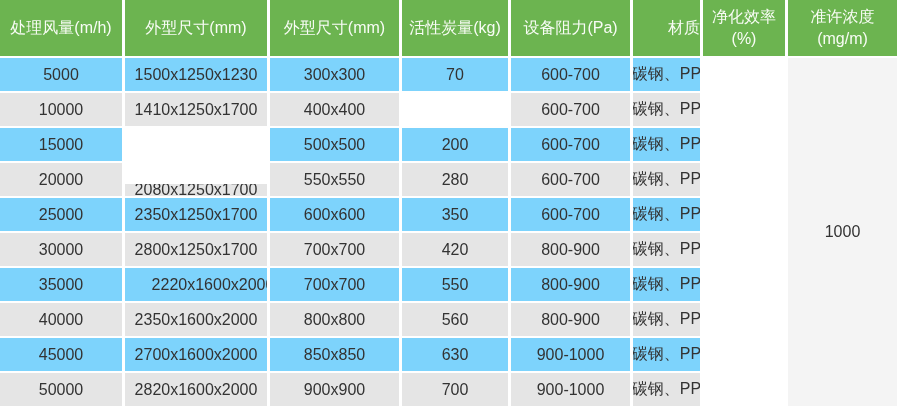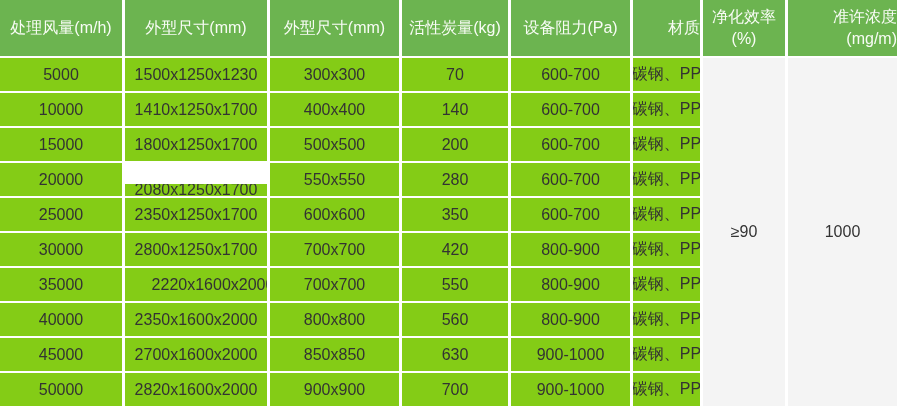--- a/index.html
+++ b/index.html
@@ -28,22 +28,22 @@
     overflow: hidden;
     white-space: nowrap;
   }
   .cell.header {
     background: #6cb450;
     color: #f8fcf5;
     flex-direction: column;
     line-height: 1.35;
     font-size: 16px;
   }
-  .cell.odd  { background: #84cc16; }
-  .cell.even { background: #84cc16; text-align: right; }
+  .cell.odd  { background: #7dd3fc; }
+  .cell.even { background: #e5e5e5; text-align: right; }
   .cell.merged { background: #f4f4f4; }
 </style>
 </head>
 <body>
 
 <div class="spec-table">
     <div class="cell header" style="grid-area: 1 / 1;">
       <span>处理风量(m/h)</span>
     </div>
     <div class="cell header" style="grid-area: 1 / 2;">
@@ -58,38 +58,36 @@
     <div class="cell header" style="grid-area: 1 / 5;">
       <span>设备阻力(Pa)</span>
     </div>
     <div class="cell header" style="grid-area: 1 / 6; align-items: flex-end;">
       <span>材质</span>
     </div>
     <div class="cell header" style="grid-area: 1 / 7;">
       <span>净化效率</span>
       <span>(%)</span>
     </div>
-    <div class="cell header" style="grid-area: 1 / 8; align-items: flex-end;">
+    <div class="cell header" style="grid-area: 1 / 8;">
       <span>准许浓度</span>
       <span>(mg/m)</span>
     </div>
     <div class="cell odd" style="grid-area: 2 / 1;">5000</div>
     <div class="cell odd" style="grid-area: 2 / 2;">1500x1250x1230</div>
     <div class="cell odd" style="grid-area: 2 / 3;">300x300</div>
     <div class="cell odd" style="grid-area: 2 / 4;">70</div>
     <div class="cell odd" style="grid-area: 2 / 5;">600-700</div>
     <div class="cell odd" style="grid-area: 2 / 6;">碳钢、PP</div>
     <div class="cell even" style="grid-area: 3 / 1;">10000</div>
     <div class="cell even" style="grid-area: 3 / 2;">1410x1250x1700</div>
     <div class="cell even" style="grid-area: 3 / 3;">400x400</div>
-    <div class="cell even" style="grid-area: 3 / 4;">140</div>
     <div class="cell even" style="grid-area: 3 / 5;">600-700</div>
     <div class="cell even" style="grid-area: 3 / 6;">碳钢、PP</div>
     <div class="cell odd" style="grid-area: 4 / 1;">15000</div>
-    <div class="cell odd" style="grid-area: 4 / 2;">1800x1250x1700</div>
     <div class="cell odd" style="grid-area: 4 / 3;">500x500</div>
     <div class="cell odd" style="grid-area: 4 / 4;">200</div>
     <div class="cell odd" style="grid-area: 4 / 5;">600-700</div>
     <div class="cell odd" style="grid-area: 4 / 6;">碳钢、PP</div>
     <div class="cell even" style="grid-area: 5 / 1;">20000</div>
     <div class="cell even" style="grid-area: 5 / 2; margin-top: 21px;">2080x1250x1700</div>
     <div class="cell even" style="grid-area: 5 / 3;">550x550</div>
     <div class="cell even" style="grid-area: 5 / 4;">280</div>
     <div class="cell even" style="grid-area: 5 / 5;">600-700</div>
     <div class="cell even" style="grid-area: 5 / 6;">碳钢、PP</div>
@@ -122,15 +120,14 @@
     <div class="cell odd" style="grid-area: 10 / 3;">850x850</div>
     <div class="cell odd" style="grid-area: 10 / 4;">630</div>
     <div class="cell odd" style="grid-area: 10 / 5;">900-1000</div>
     <div class="cell odd" style="grid-area: 10 / 6;">碳钢、PP</div>
     <div class="cell even" style="grid-area: 11 / 1;">50000</div>
     <div class="cell even" style="grid-area: 11 / 2;">2820x1600x2000</div>
     <div class="cell even" style="grid-area: 11 / 3;">900x900</div>
     <div class="cell even" style="grid-area: 11 / 4;">700</div>
     <div class="cell even" style="grid-area: 11 / 5;">900-1000</div>
     <div class="cell even" style="grid-area: 11 / 6;">碳钢、PP</div>
-    <div class="cell merged" style="grid-area: 2 / 7 / span 10;">≥90</div>
     <div class="cell merged" style="grid-area: 2 / 8 / span 10;">1000</div>
   </div>
 
 </body></html>

